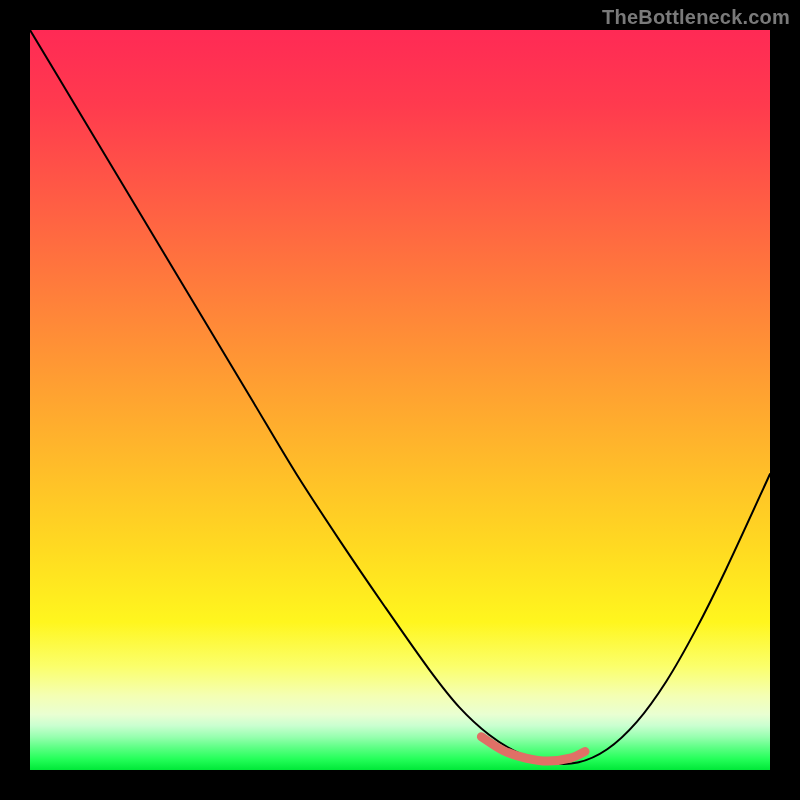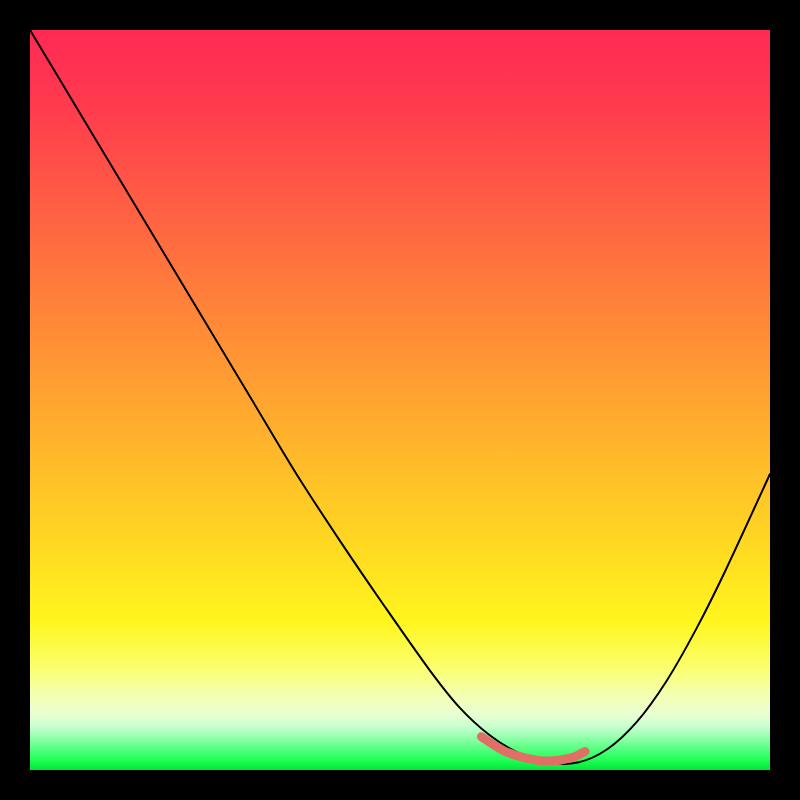--- a/index.html
+++ b/index.html
@@ -59,20 +59,21 @@
     color: #7a7a7a;
     letter-spacing: 0.2px;
     user-select: none;
   }
 </style>
 </head>
 <body>
 
 <div class="outer">
 
+  <div class="watermark">TheBottleneck.com</div>
 
   <div class="plot-area">
     <div class="plot-gradient"></div>
 
     <svg id="curve" class="curve-svg" viewBox="0 0 740 740" preserveAspectRatio="none">
 
     <path d="M 0.00 0.00 C 7.40 12.33, 29.60 49.33, 44.40 74.00 C 59.20 98.67, 74.00 123.33, 88.80 148.00 C 103.60 172.67, 118.40 197.33, 133.20 222.00 C 148.00 246.67, 162.80 271.33, 177.60 296.00 C 192.40 320.67, 207.20 345.33, 222.00 370.00 C 236.80 394.67, 251.60 420.32, 266.40 444.00 C 281.20 467.68, 296.00 489.88, 310.80 512.08 C 325.60 534.28, 340.40 555.86, 355.20 577.20 C 370.00 598.54, 387.27 623.45, 399.60 640.10 C 411.93 656.75, 419.33 666.37, 429.20 677.10 C 439.07 687.83, 448.93 696.83, 458.80 704.48 C 468.67 712.13, 478.53 718.29, 488.40 722.98 C 498.27 727.67, 508.13 731.00, 518.00 732.60 C 527.87 734.20, 537.73 734.82, 547.60 732.60 C 557.47 730.38, 567.33 726.06, 577.20 719.28 C 587.07 712.50, 596.93 703.25, 606.80 691.90 C 616.67 680.55, 626.53 666.62, 636.40 651.20 C 646.27 635.78, 656.13 617.90, 666.00 599.40 C 675.87 580.90, 683.27 566.10, 695.60 540.20 C 707.93 514.30, 732.60 460.03, 740.00 444.00" fill="none" stroke="#000000" stroke-width="2" stroke-linecap="round" stroke-linejoin="round"></path>
         <path d="M 451.40 706.70 C 455.10 709.04, 466.20 717.18, 473.60 720.76 C 481.00 724.34, 488.40 726.43, 495.80 728.16 C 503.20 729.89, 510.60 731.12, 518.00 731.12 C 525.40 731.12, 534.03 729.76, 540.20 728.16 C 546.37 726.56, 552.53 722.61, 555.00 721.50" fill="none" stroke="#e07066" stroke-width="9" stroke-linecap="round" stroke-linejoin="round"></path>
       </svg>
   </div>

